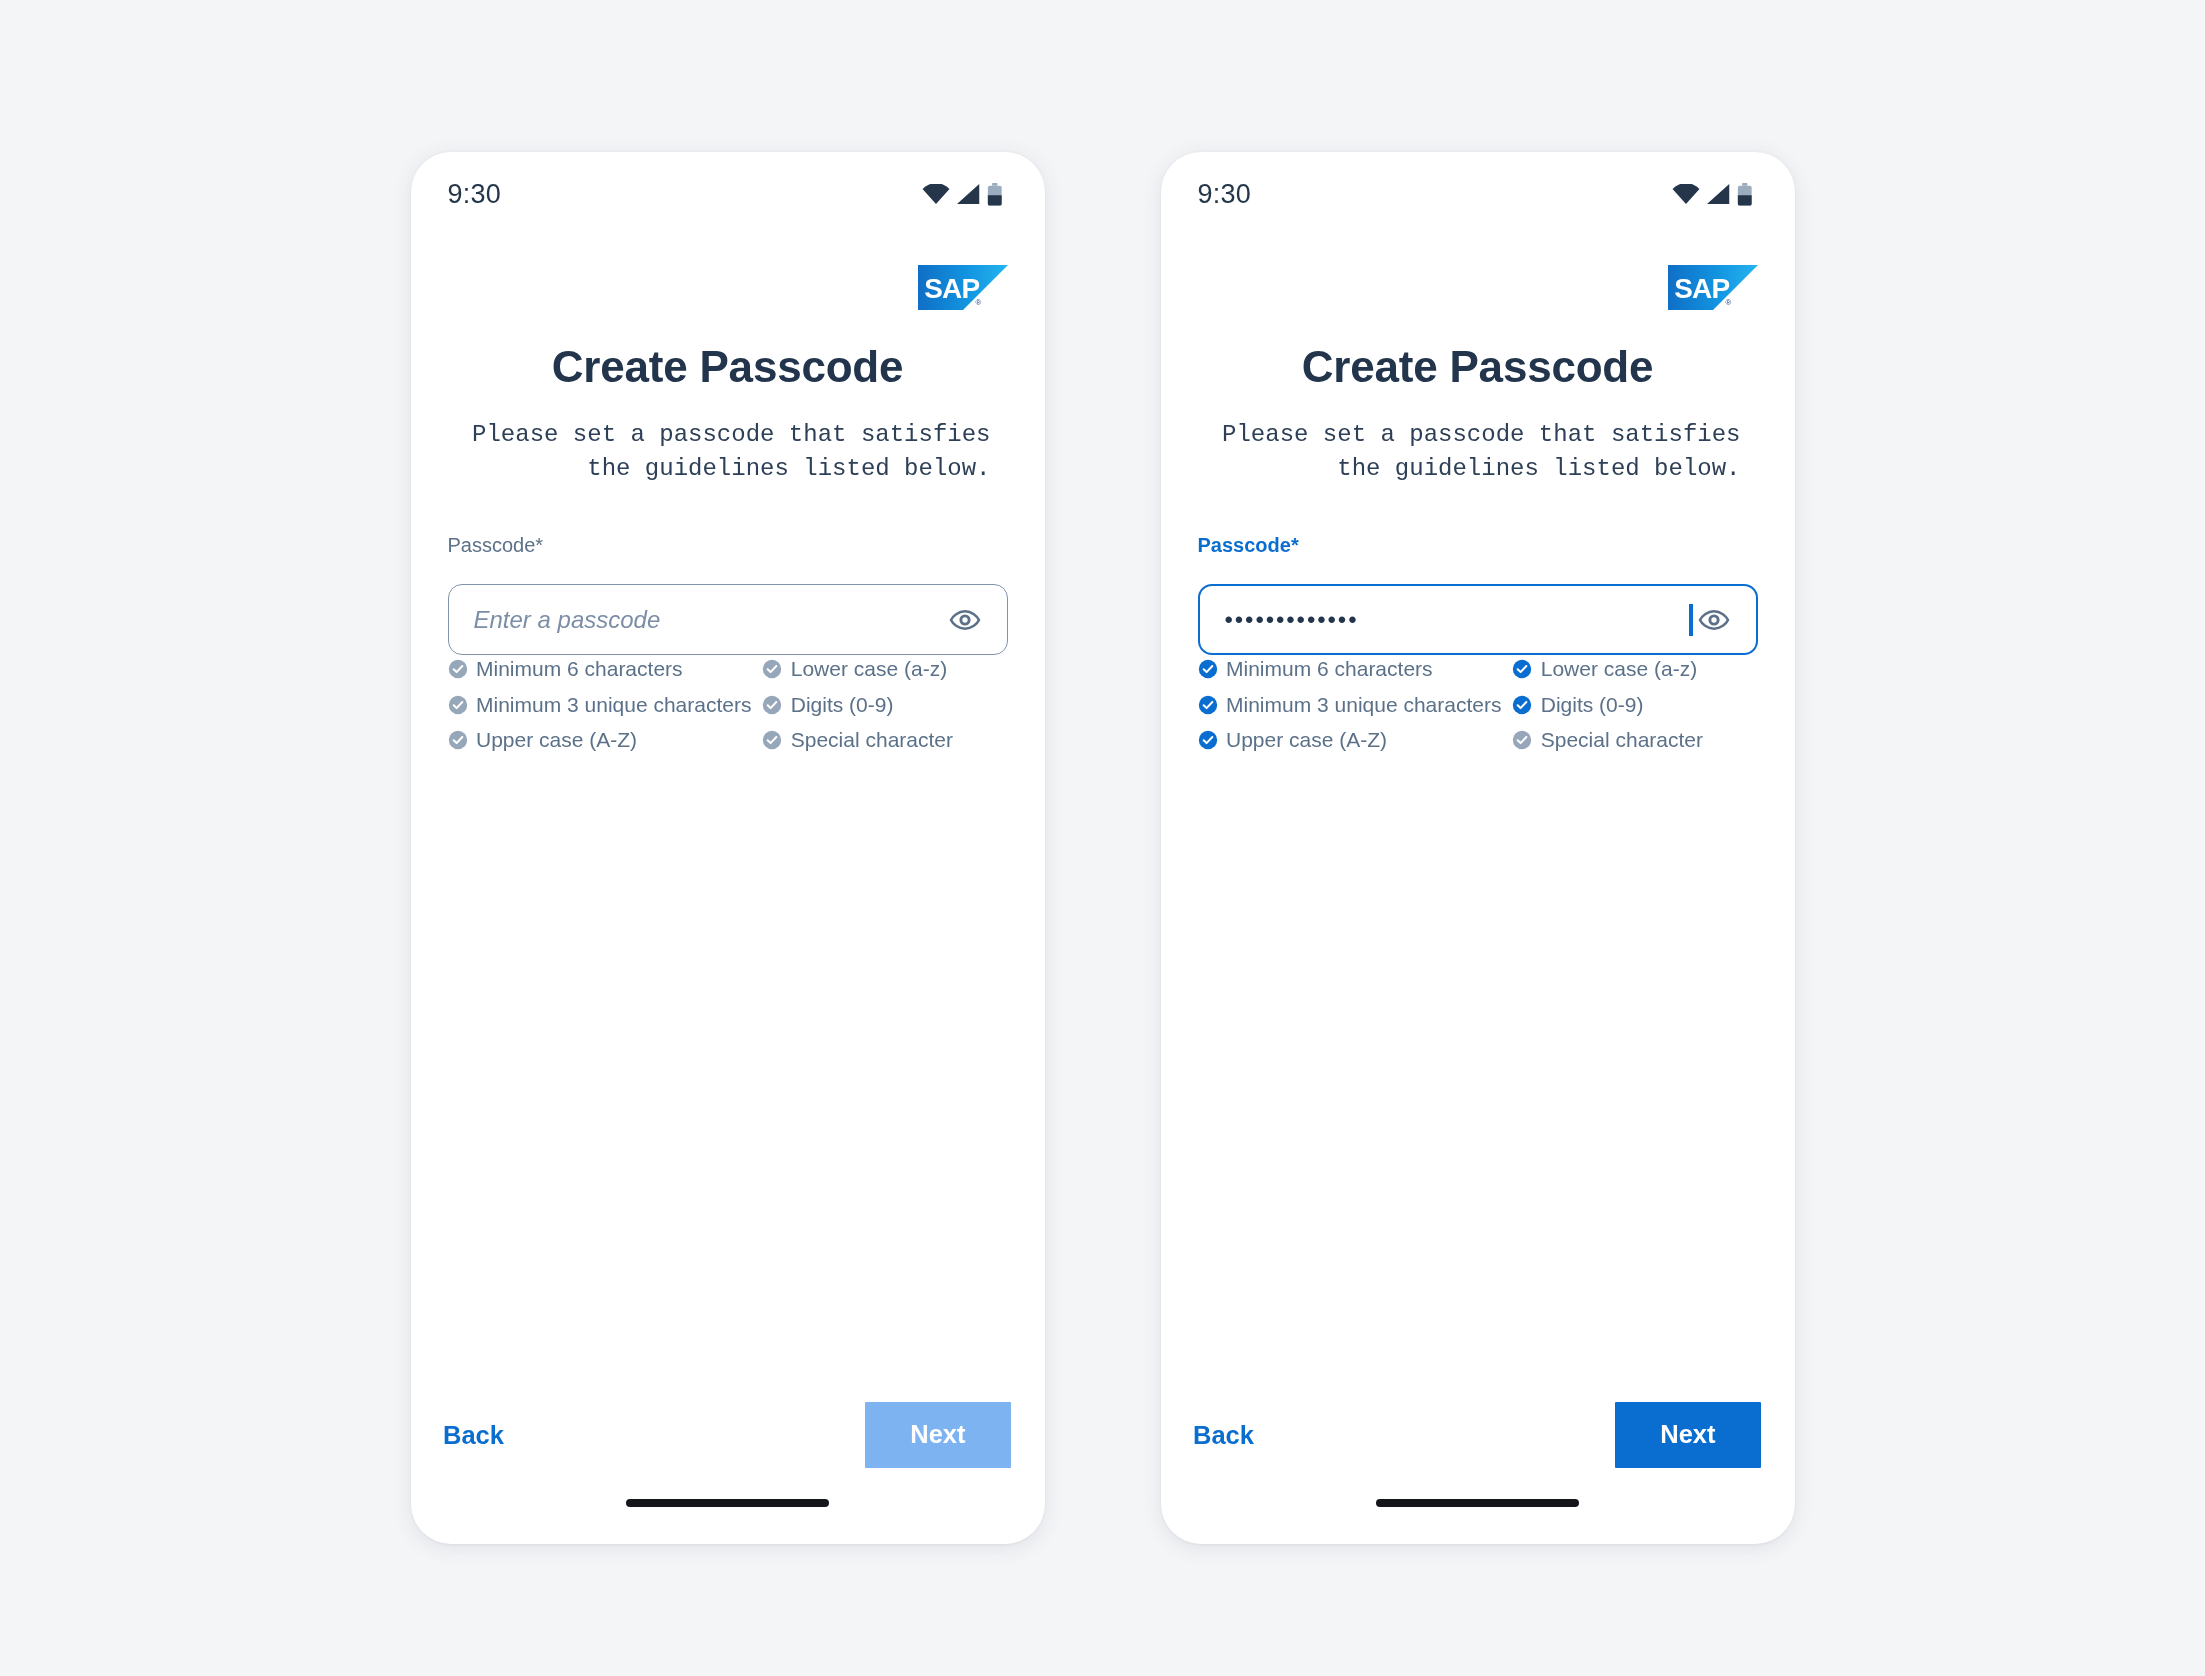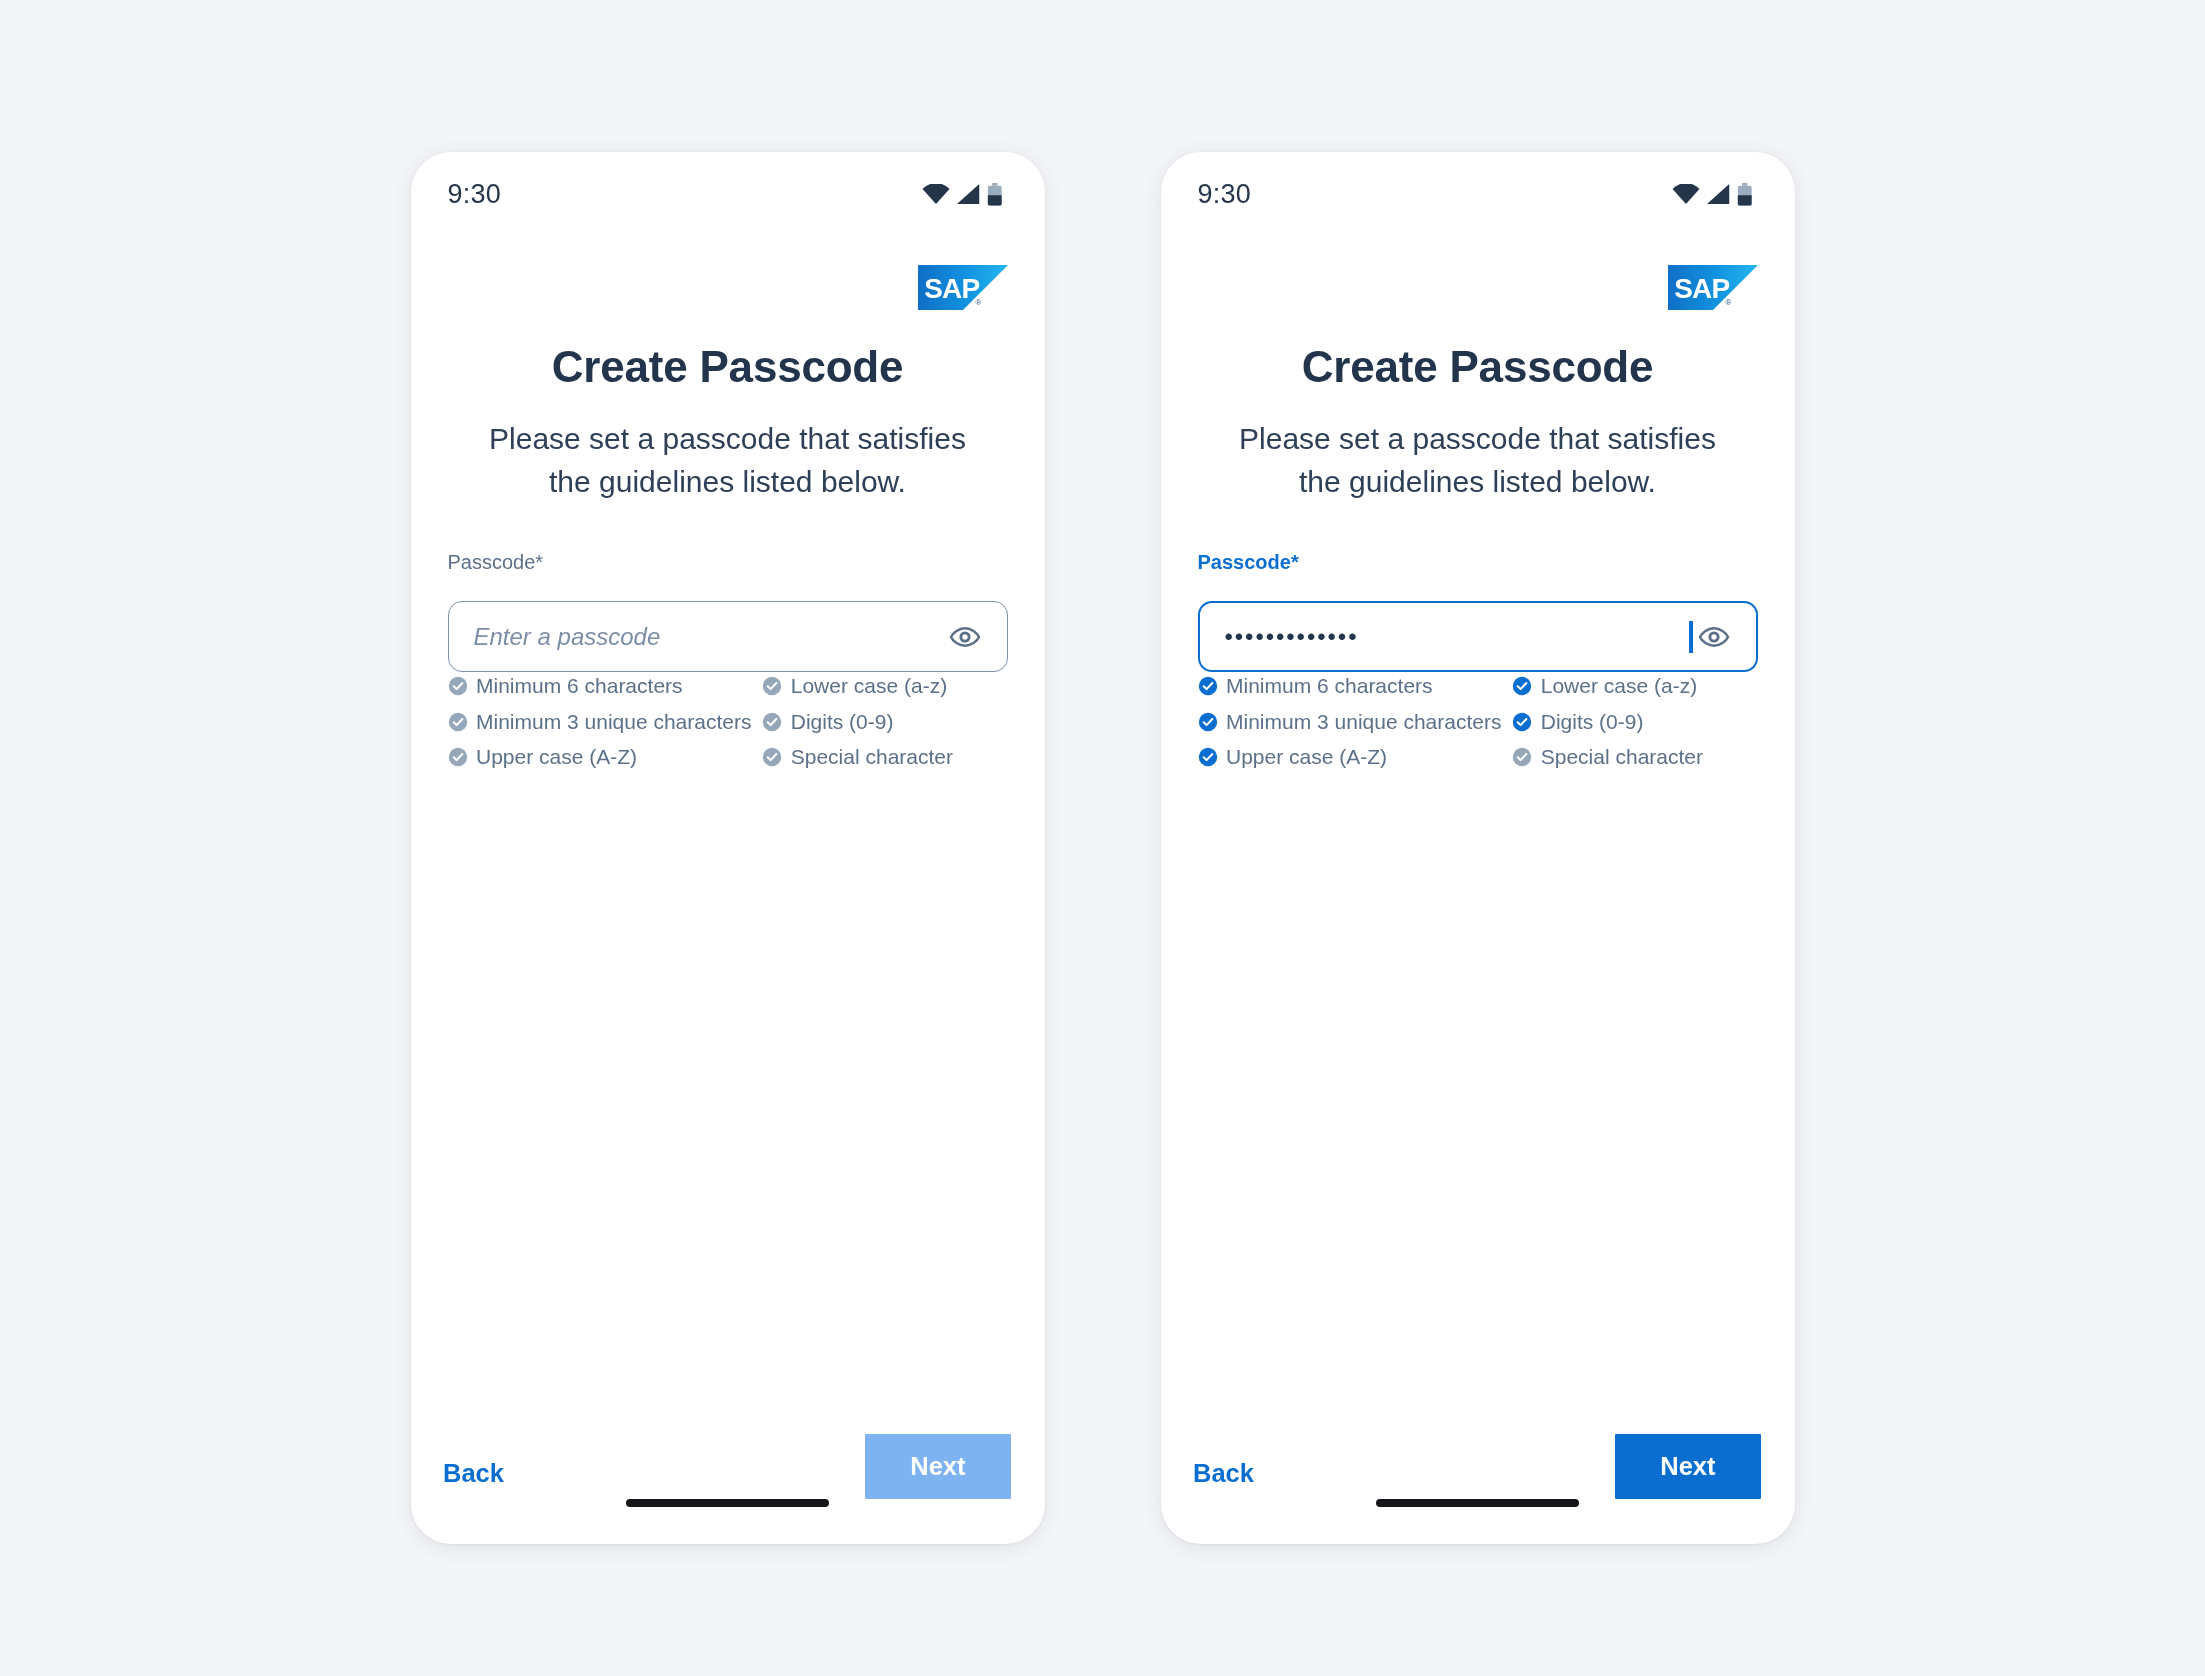--- a/index.html
+++ b/index.html
@@ -76,25 +76,26 @@
     margin-top: 32px;
     text-align: center;
     font-size: 44px;
     font-weight: 700;
     color: #22354c;
     letter-spacing: -0.2px;
   }
 
   .subtitle {
     margin-top: 26px;
-    text-align: center;
-    font-size: 30px;
+    text-align: right;
+    font-size: 24px;
     line-height: 1.42;
     color: #2e4057;
     padding: 0 17px;
+    font-family: Liberation Mono, monospace;
   }
 
   
   .field-block { margin-top: 48px; }
 
   .field-label {
     font-size: 20px;
     color: #5b7189;
     font-weight: 400;
     margin-bottom: 27px;
@@ -175,21 +176,21 @@
     line-height: 1.35;
     white-space: nowrap;
   }
   .rule .check { flex: 0 0 auto; display: block; }
 
   
   .footer {
     flex: 0 0 auto;
     height: 128px;
     display: flex;
-    align-items: flex-end;
+    align-items: center;
     justify-content: space-between;
     padding: 0 34px 0 17px;
   }
   .back-btn {
     font-size: 25.5px;
     font-weight: 700;
     color: #0a6ed1;
     background: none;
     border: none;
     cursor: pointer;

